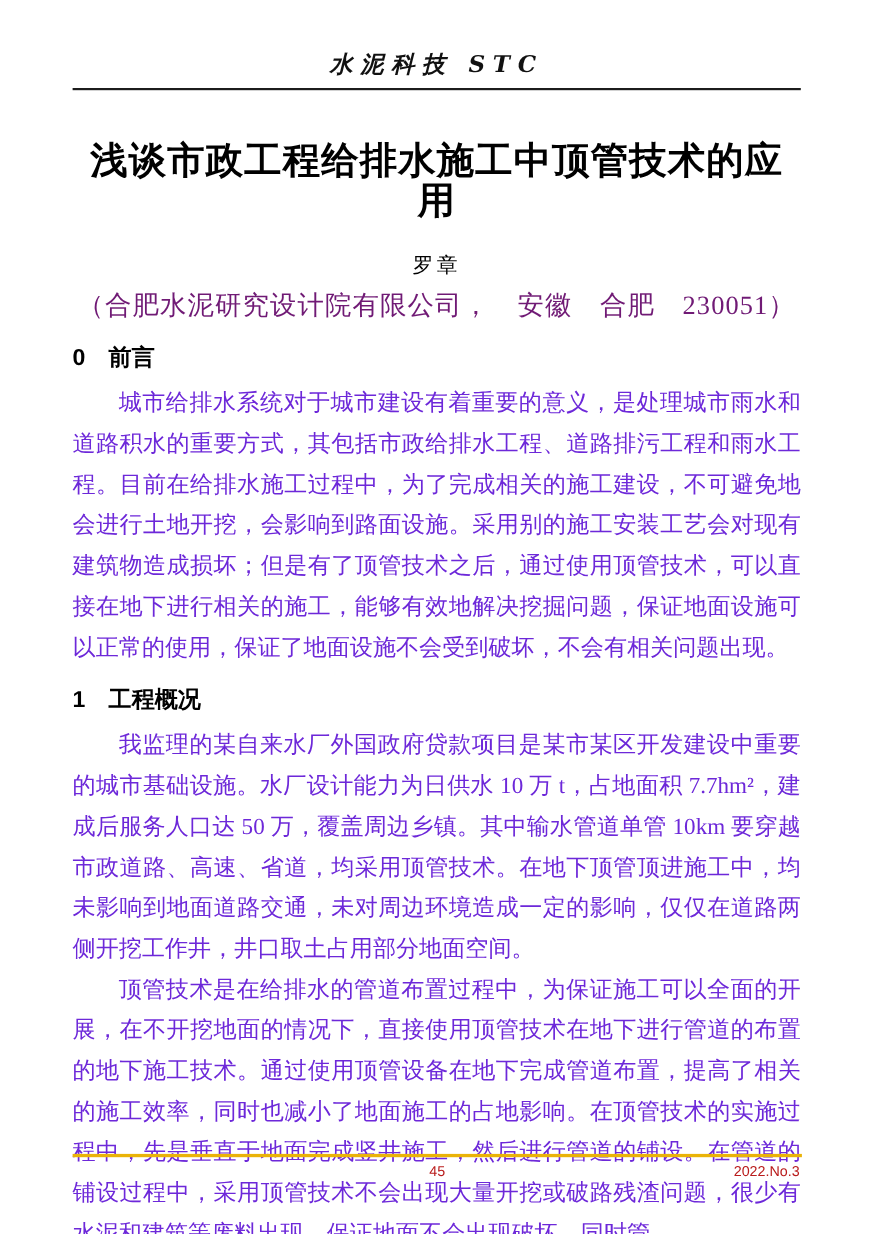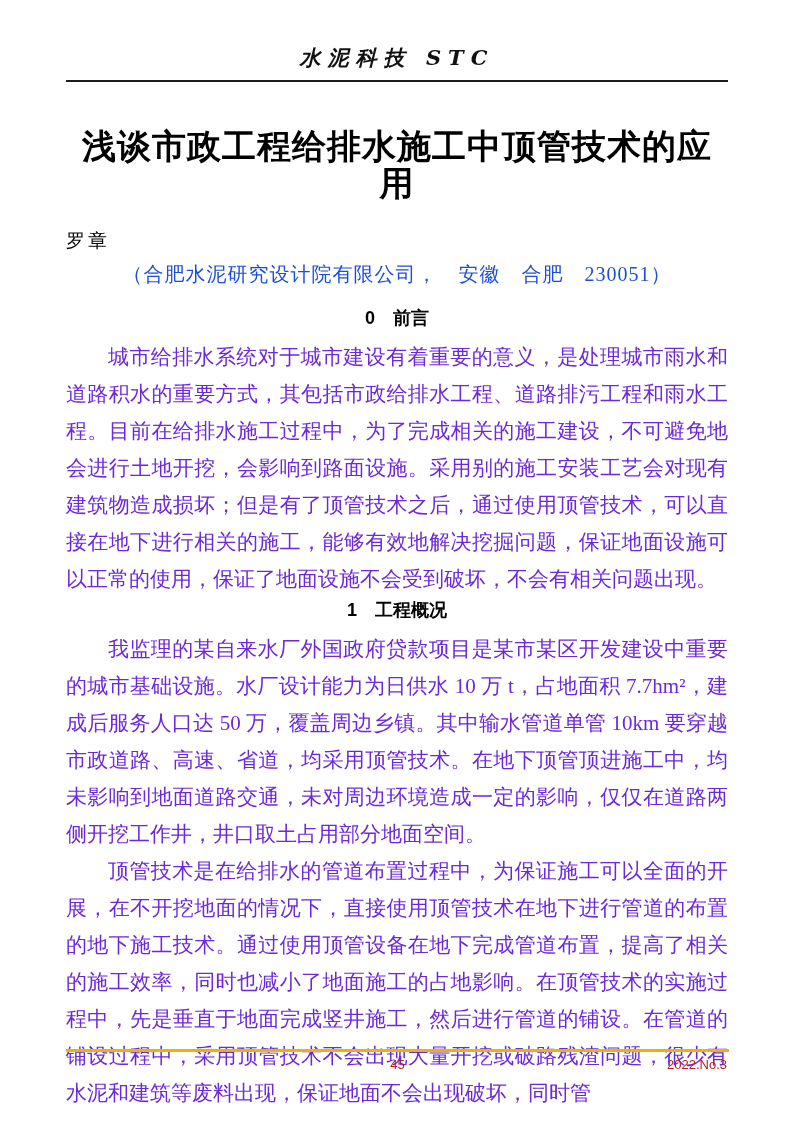--- a/index.html
+++ b/index.html
@@ -36,39 +36,40 @@
     text-align: center;
     font-family: "Liberation Sans", "DejaVu Sans", sans-serif;
     font-weight: 700;
     font-size: 34px;
     letter-spacing: 1px;
     line-height: 1.1;
     color: #000000;
   }
   .author-name {
     margin-top: 25px;
+    text-align: center;
     font-size: 19px;
     letter-spacing: 3px;
     color: #000000;
   }
   .author-affiliation {
     margin-top: 7px;
     text-align: center;
-    font-size: 20px;
+    font-size: 24px;
     letter-spacing: 1px;
-    color: #1d4ed8;
+    color: #701a75;
   }
   .section { margin-top: 0; }
   .section-heading {
+    margin-top: 15px;
     margin-bottom: 9px;
     font-family: "Liberation Sans", "DejaVu Sans", sans-serif;
     font-weight: 700;
-    font-size: 18px;
+    font-size: 21px;
     color: #000000;
-    text-align: center;
   }
   .first-section { margin-top: 18px; }
   .body-paragraph {
     font-size: 21px;
     line-height: 37px;
     text-align: justify;
     text-indent: 2em;
     color: #6d28d9;
     font-family: "Liberation Serif", "DejaVu Serif", serif;
   }

